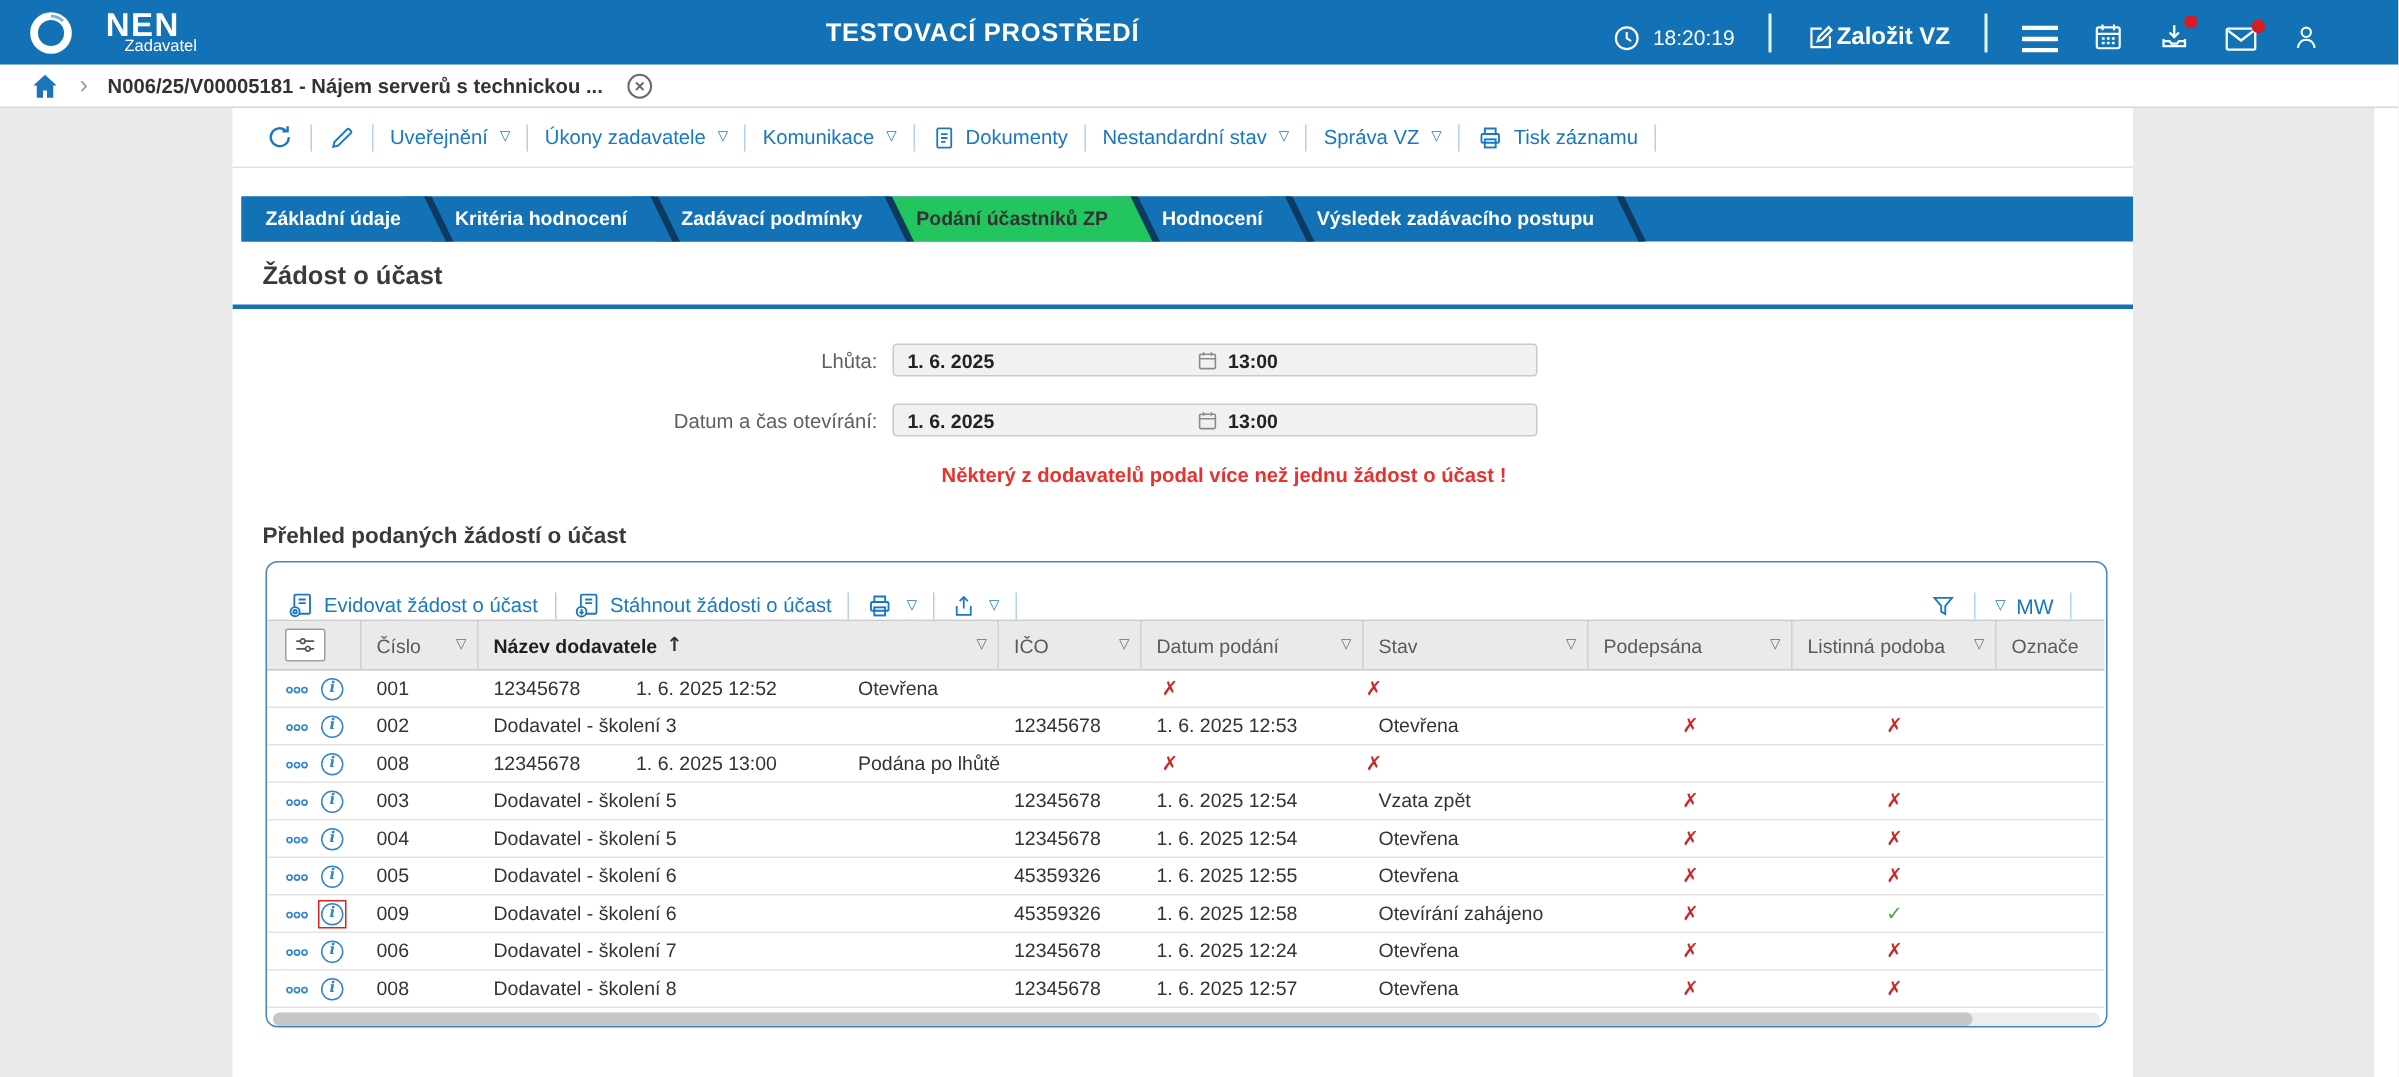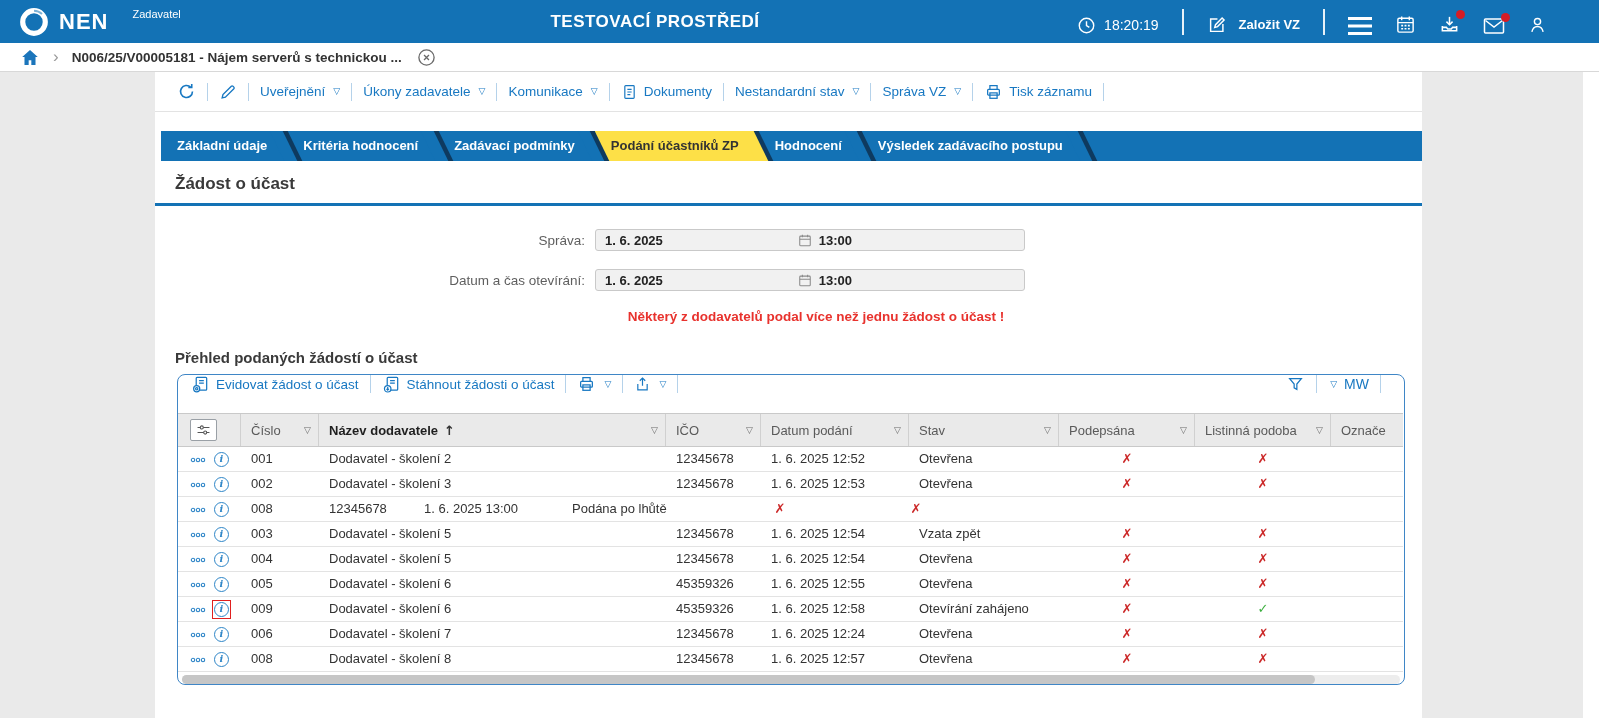--- a/index.html
+++ b/index.html
@@ -8,28 +8,28 @@
     position: relative; overflow: hidden;
     background:#eaeaea;
     font-family:"Liberation Sans", sans-serif;
     font-size:13px; color:#333;
   }
   button { background:none; border:none; font:inherit; color:inherit; cursor:pointer; display:inline-flex; align-items:center; gap:6px; padding:0; }
 
   
   .topbar { position:absolute; left:0; top:0; width:1599px; height:43px; background:#1372b5; color:#fff; display:flex; align-items:center; padding-left:18px; z-index:5; }
   .brand { display:flex; align-items:center; gap:9px; }
-  .brand-text { display:flex; line-height:1; }
+  .brand-text { display:flex; flex-direction:column; line-height:1; }
   .brand-name { font-size:22px; font-weight:700; letter-spacing:1px; }
   .brand-sub { font-size:11px; margin:-2px 0 0 24px; }
   .env-title { position:absolute; left:655px; transform:translateX(-50%); font-size:17px; font-weight:700; letter-spacing:.5px; white-space:nowrap; }
   .top-actions { margin-left:auto; display:flex; align-items:flex-end; gap:23px; padding-right:52px; }
   .tsep { width:2px; height:26px; background:rgba(255,255,255,.9); }
   .clockgrp { display:flex; align-items:center; gap:8px; font-size:14px; }
-  .createvz { font-size:13px; font-weight:700; gap:12px; }
+  .createvz { font-size:16px; font-weight:700; gap:0; }
   .badge-wrap { position:relative; display:inline-flex; }
   .badge { position:absolute; top:-4px; right:-5px; width:9px; height:9px; border-radius:50%; background:#d51c24; }
   .icn svg { display:block; }
 
   
   .breadcrumb { position:absolute; left:0; top:43px; width:1599px; height:29px; background:#fff; border-bottom:1px solid #d8d8d8; display:flex; align-items:center; padding-left:20px; gap:13px; }
   .crumb-chevron { color:#9a9a9a; font-size:17px; line-height:1; margin-top:-2px; }
   .crumb-text { font-weight:700; color:#333; font-size:13.5px; }
   .crumb-close { color:#6a6a6a; margin-left:2px; }
 
@@ -44,39 +44,39 @@
   .caret { font-size:9px; line-height:1; margin-left:2px; font-family:"DejaVu Sans", sans-serif; }
   .ric svg { display:block; }
 
   
   .tabs { display:flex; height:30px; margin-top:19px; position:relative; }
   .tabs::before { content:''; position:absolute; left:6px; right:0; top:0; bottom:0; background:#1372b5; }
   .tab { position:relative; background:#1372b5; color:#fff; font-weight:700; font-size:13px; line-height:30px; padding:0 18px 0 16px; margin-right:2px; white-space:nowrap; }
   .tab:first-of-type { margin-left:6px; }
   .tab::before { content:''; position:absolute; top:0; right:-7px; width:15px; height:100%; background:inherit; transform:skewX(26deg); }
   .tab::after  { content:''; position:absolute; top:0; right:-9px; width:4.5px; height:100%; background:#0e3a5f; transform:skewX(26deg); }
-  .tab.active { background:#fde047; color:#333; }
+  .tab.active { background:#22c55e; color:#333; }
 
   
   .page-heading { margin:13px 0 0 20px; font-size:17px; font-weight:700; color:#3a3a3a; }
   .blue-rule { margin-top:9px; height:3px; background:#1372b5; }
 
   
   .form { margin-top:23px; }
   .form-row { display:flex; align-items:center; margin-bottom:18px; }
   .form-label { flex:0 0 440px; text-align:right; padding-right:10px; color:#5f5f5f; font-size:13.5px; }
   .form-field { width:430px; height:22px; background:#f1f1f1; border:1px solid #c9c9c9; border-radius:3px; display:flex; align-items:center; padding:0 9px; font-weight:700; color:#222; font-size:13px; }
   .ff-date { flex:0 0 47%; }
   .ff-ico { display:inline-flex; margin-right:7px; }
   .warning { margin-top:3px; text-align:center; padding-left:55px; color:#e8322d; font-weight:700; font-size:13.5px; }
 
   
   .grid-title { margin:25px 0 0 20px; font-size:15px; font-weight:700; color:#3a3a3a; }
   .panel { margin:8px 0 0 22px; width:1228px; height:311px; border:1.5px solid #3f86c6; border-radius:8px; background:#fff; overflow:hidden; }
-  .panel-toolbar { height:38px; display:flex; align-items:flex-start; padding:0 12px 0 13px; color:#1878c2; font-size:13.5px; }
+  .panel-toolbar { height:38px; display:flex; align-items:flex-end; padding:0 12px 0 13px; color:#1878c2; font-size:13.5px; }
   .pt-link { color:#1878c2; gap:6px; white-space:nowrap; }
   .pt-right { margin-left:auto; display:flex; align-items:center; }
   .mw-btn { font-size:14px; gap:7px; }
 
   .table-clip { width:1225px; overflow:hidden; }
   .thead { display:flex; width:1310px; height:34px; background:#eaeaea; border-top:1px solid #c9c9c9; border-bottom:1px solid #c9c9c9; }
   .th { position:relative; display:flex; align-items:center; padding-left:10px; border-right:1px solid #d0d0d0; color:#5a5a5a; font-size:13px; }
   .th .col-label { white-space:nowrap; overflow:hidden; }
   .th.sorted .col-label { color:#1f1f1f; font-weight:700; }
   .sort-arrow { margin-left:6px; color:#333; font-weight:700; font-family:"DejaVu Sans", sans-serif; }
@@ -282,21 +282,21 @@
       <div class="tab active" style="z-index: 47;">Podání účastníků ZP</div>
       <div class="tab" style="z-index: 46;">Hodnocení</div>
       <div class="tab" style="z-index: 45;">Výsledek zadávacího postupu</div>
     </div>
 
   <h1 class="page-heading">Žádost o účast</h1>
   <div class="blue-rule"></div>
 
   <div class="form">
     <div class="form-row">
-      <label class="form-label">Správa:</label>
+      <label class="form-label">Lhůta:</label>
       <div class="form-field">
         <span class="ff-date">1. 6. 2025</span>
         <span class="ff-ico icn">
             <svg width="14" height="15" viewBox="0 0 16 16" fill="none" stroke="#8a8a8a" stroke-width="1.2">
               <rect x="2" y="3" width="12" height="11" rx="1"></rect>
               <path d="M5 1.5V4.2M11 1.5V4.2M2 6.5h12"></path>
             </svg>
           </span>
         <span>13:00</span>
       </div>
@@ -438,21 +438,20 @@
                     <circle cx="3" cy="3" r="1.7"></circle>
                     <circle cx="8" cy="3" r="1.7"></circle>
                     <circle cx="13" cy="3" r="1.7"></circle>
                   </svg></span>
               </button>
               <span class="iwrap">
                 <button class="info-btn">i</button>
               </span>
             </div>
             <div class="td c-cislo">001</div>
-            <div class="td c-nazev">Dodavatel - školení 2</div>
             <div class="td c-ico">12345678</div>
             <div class="td c-datum">1. 6. 2025 12:52</div>
             <div class="td c-stav">Otevřena</div>
             <div class="td center c-podepsana"><span class="mark bad">✗</span></div>
             <div class="td center c-listinna"><span class="mark bad">✗</span></div>
             <div class="td c-oznac"></div>
           </div>
           <div class="tr">
             <div class="td actions c-tools">
               <button class="kebab">

